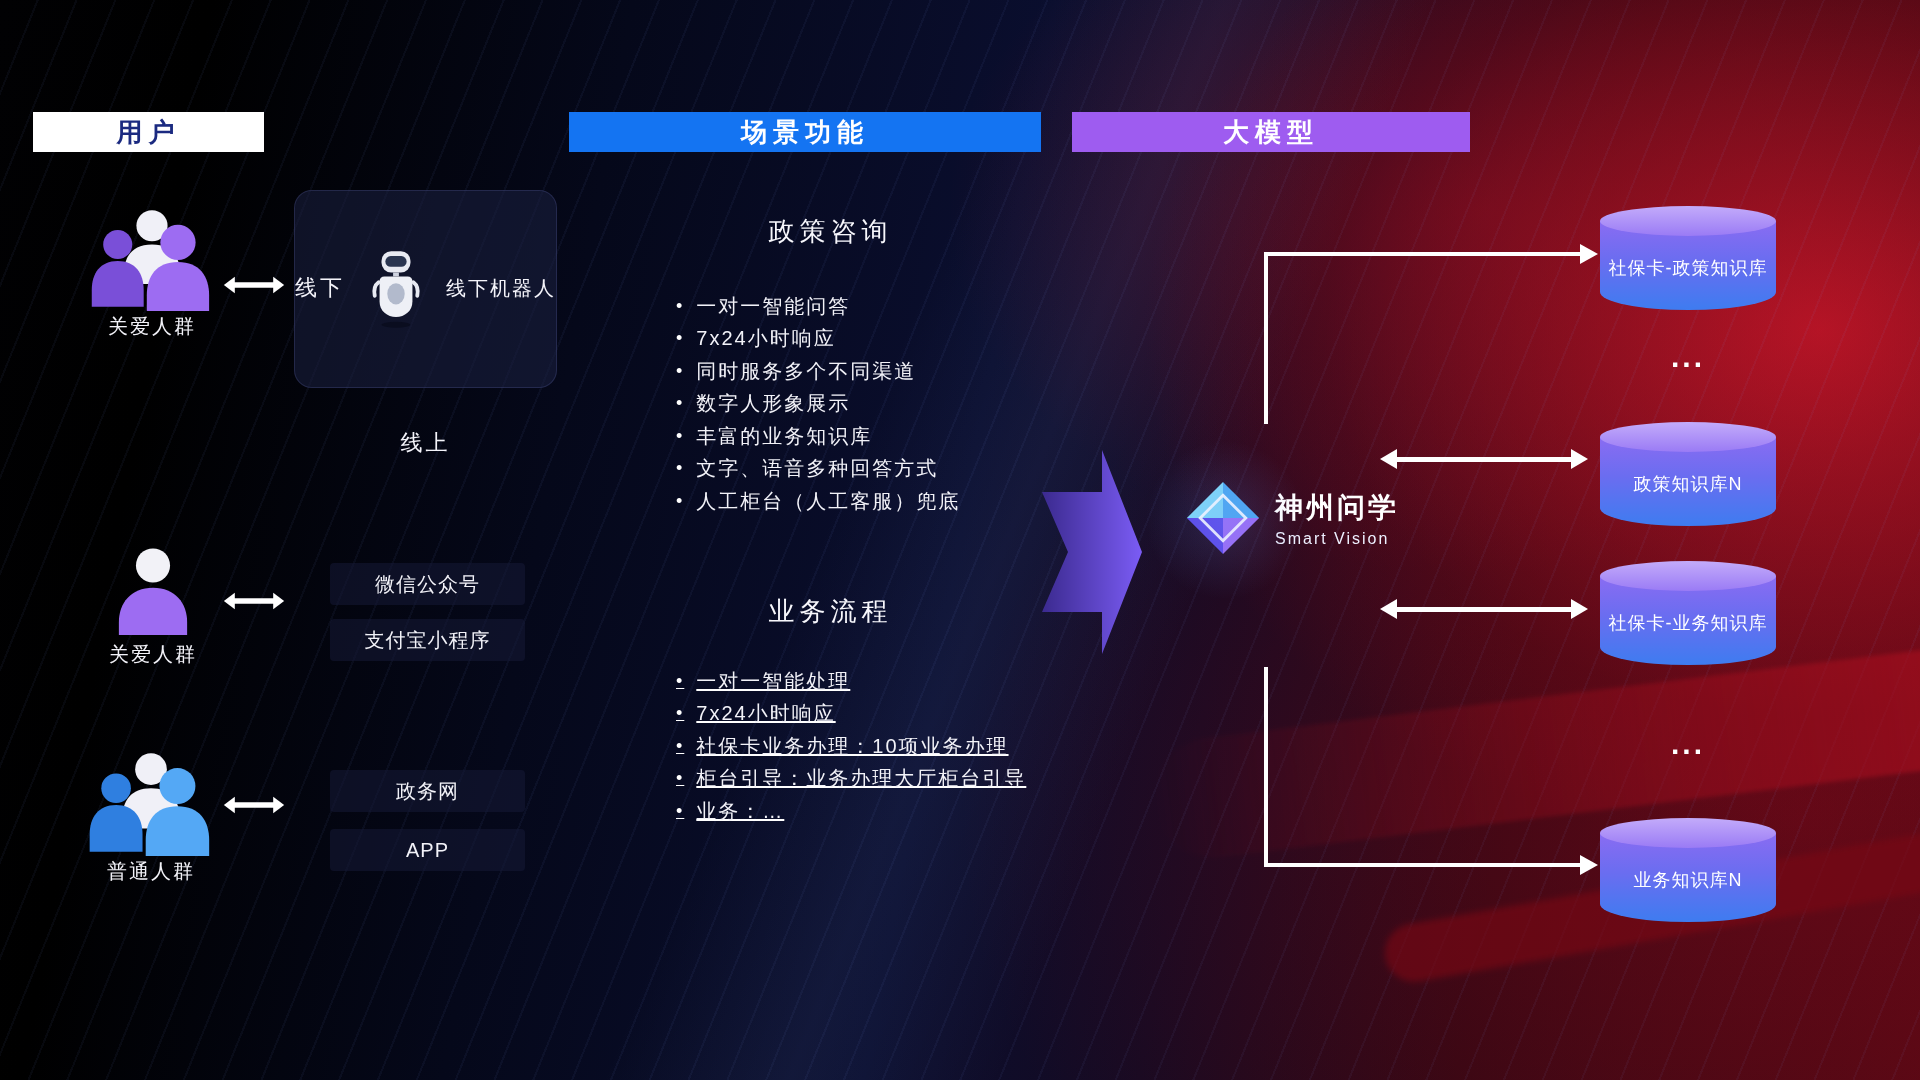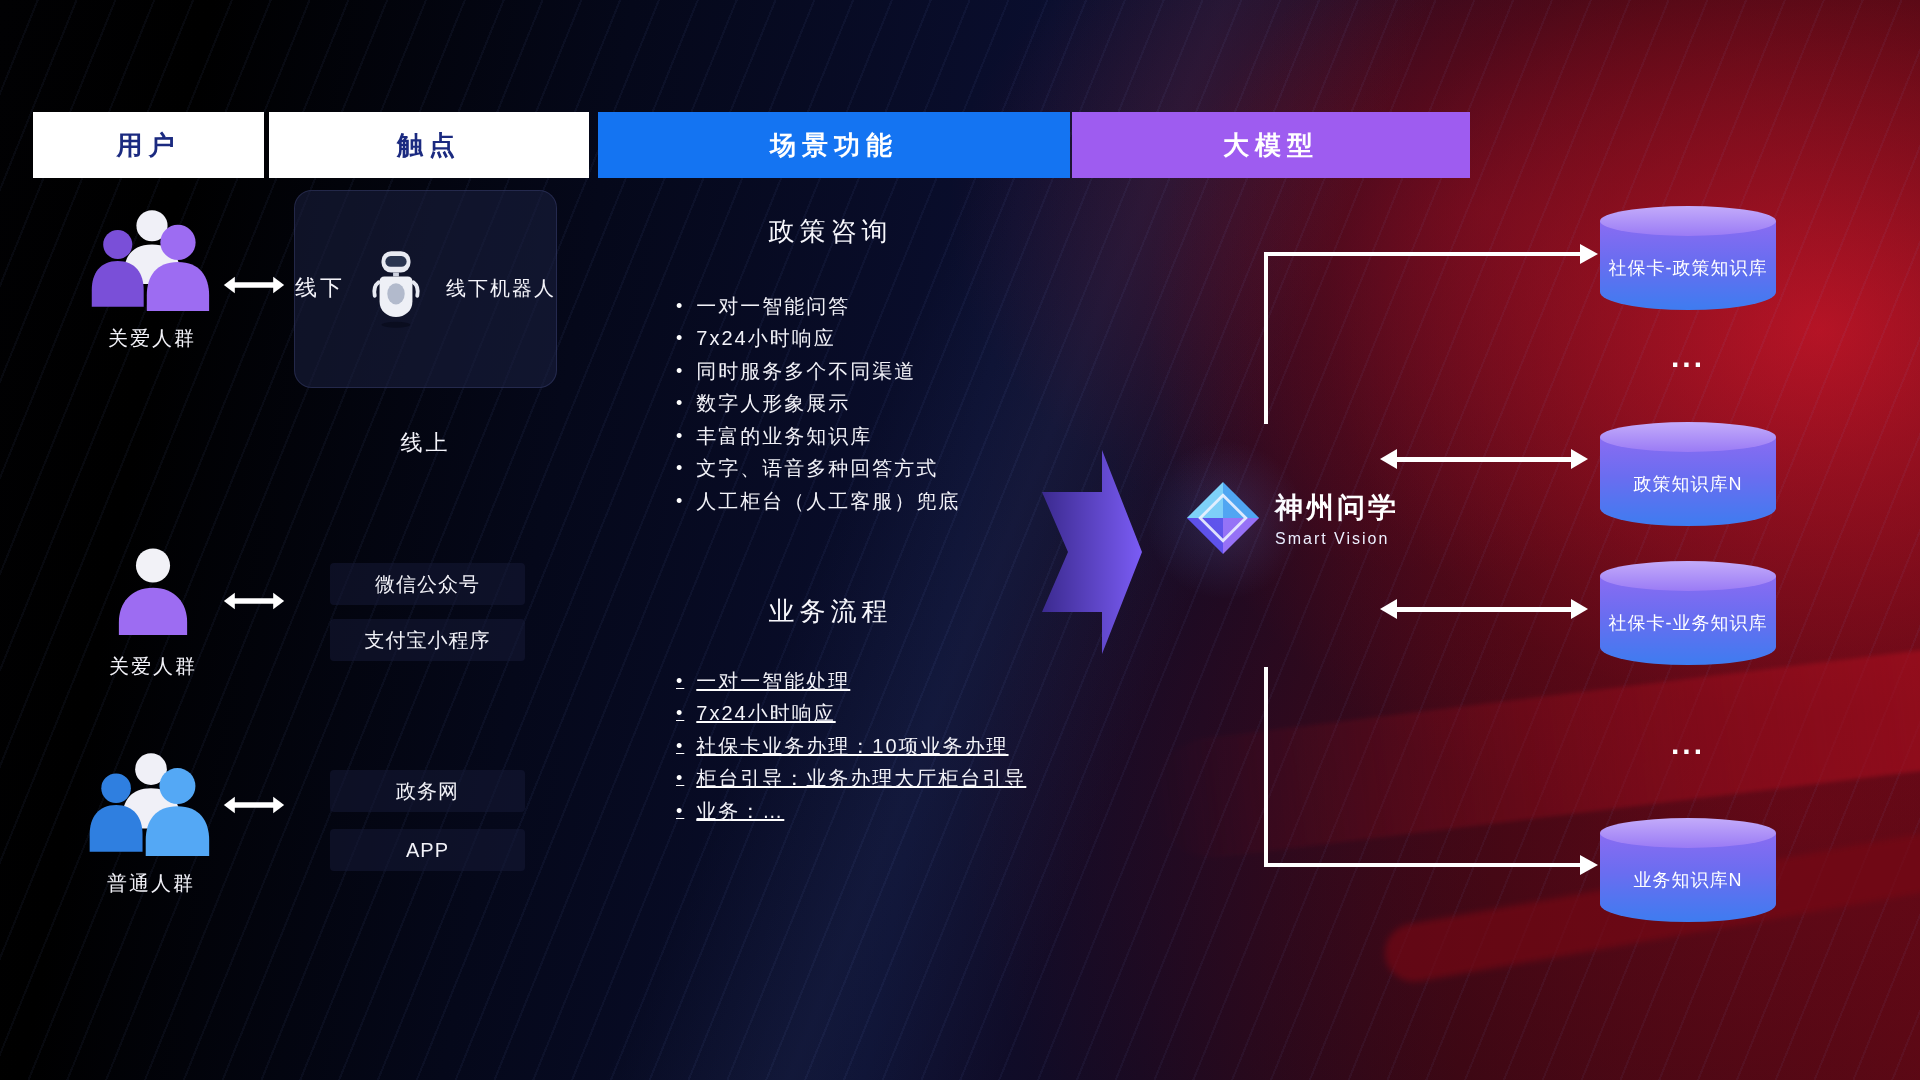--- a/index.html
+++ b/index.html
@@ -17,33 +17,33 @@
       repeating-linear-gradient(112deg, rgba(130,160,255,0) 0 34px, rgba(130,160,255,.05) 34px 36px),
       linear-gradient(112deg, transparent 44%, rgba(140,170,255,.07) 52%, transparent 61%);
   }
   .ribbon{position:absolute;pointer-events:none;}
   .r1{left:1150px;top:690px;width:900px;height:120px;border-radius:70px;
       background:linear-gradient(90deg, rgba(140,10,25,0), rgba(165,14,30,.75));transform:rotate(-7deg);filter:blur(2px);}
   .r2{left:1380px;top:868px;width:700px;height:58px;border-radius:30px;
       background:rgba(120,8,20,.65);transform:rotate(-10deg);filter:blur(3px);}
 
   
-  .hdr{position:absolute;top:112px;height:66px;display:flex;align-items:center;justify-content:center;
+  .hdr{position:absolute;top:112px;height:40px;display:flex;align-items:center;justify-content:center;
        font-size:26px;font-weight:bold;letter-spacing:6px;}
   .hdr-light{background:#ffffff;color:#1b2a80;}
   .hdr-blue{background:#1474f2;color:#ffffff;}
   .hdr-purple{background:#9e5cf0;color:#ffffff;}
   .h1{left:33px;width:231px;}
   .h2{left:269px;width:320px;}
-  .h3{left:598px;width:472px;}
+  .h3{left:569px;width:472px;}
   .h4{left:1072px;width:398px;}
   .h5{left:1480px;width:408px;}
 
   
-  .user{position:absolute;display:flex;flex-direction:column;align-items:center;gap:12px;}
+  .user{position:absolute;display:flex;flex-direction:column;align-items:center;}
   .u1{left:72px;top:205px;width:160px;}
   .u2{left:82px;top:545px;width:142px;}
   .u3{left:66px;top:748px;width:170px;}
   .ulabel{font-size:20px;letter-spacing:2px;color:#f2f2f8;}
   .darrow{position:absolute;width:64px;height:26px;}
   .a1{left:222px;top:272px;}
   .a2{left:222px;top:588px;}
   .a3{left:222px;top:792px;}
 
   
@@ -105,21 +105,20 @@
 </style>
 </head>
 <body>
 
 <div id="stage">
   <div class="streaks"></div>
   <div class="ribbon r1"></div>
   <div class="ribbon r2"></div>
 
   <div class="hdr hdr-light h1">用户</div>
-  <div class="hdr hdr-light h2">触点</div>
   <div class="hdr hdr-blue h3">场景功能</div>
   <div class="hdr hdr-purple h4">大模型</div>
 
   <div class="user u1">
     <svg width="140" height="108" viewBox="0 0 130 104">
       <circle cx="65" cy="20" r="15" fill="#f0f0f7"></circle>
       <path d="M65 38 C46 38 38 50 38 66 L38 76 L92 76 L92 66 C92 50 84 38 65 38 Z" fill="#f0f0f7"></path>
       <circle cx="32" cy="38" r="14" fill="#7a4fd8"></circle>
       <path d="M32 54 C15 54 7 66 7 82 L7 98 L57 98 L57 82 C57 66 49 54 32 54 Z" fill="#7a4fd8"></path>
       <circle cx="90" cy="36" r="17" fill="#9d6cf2"></circle>

